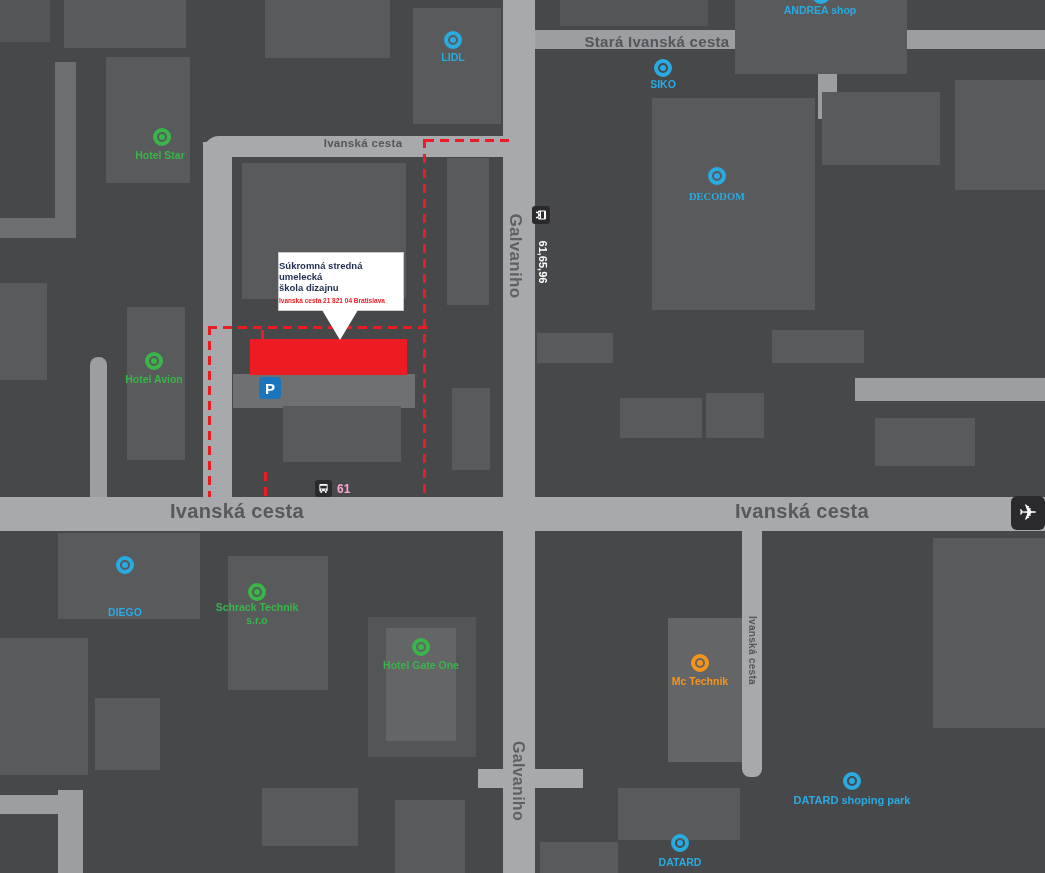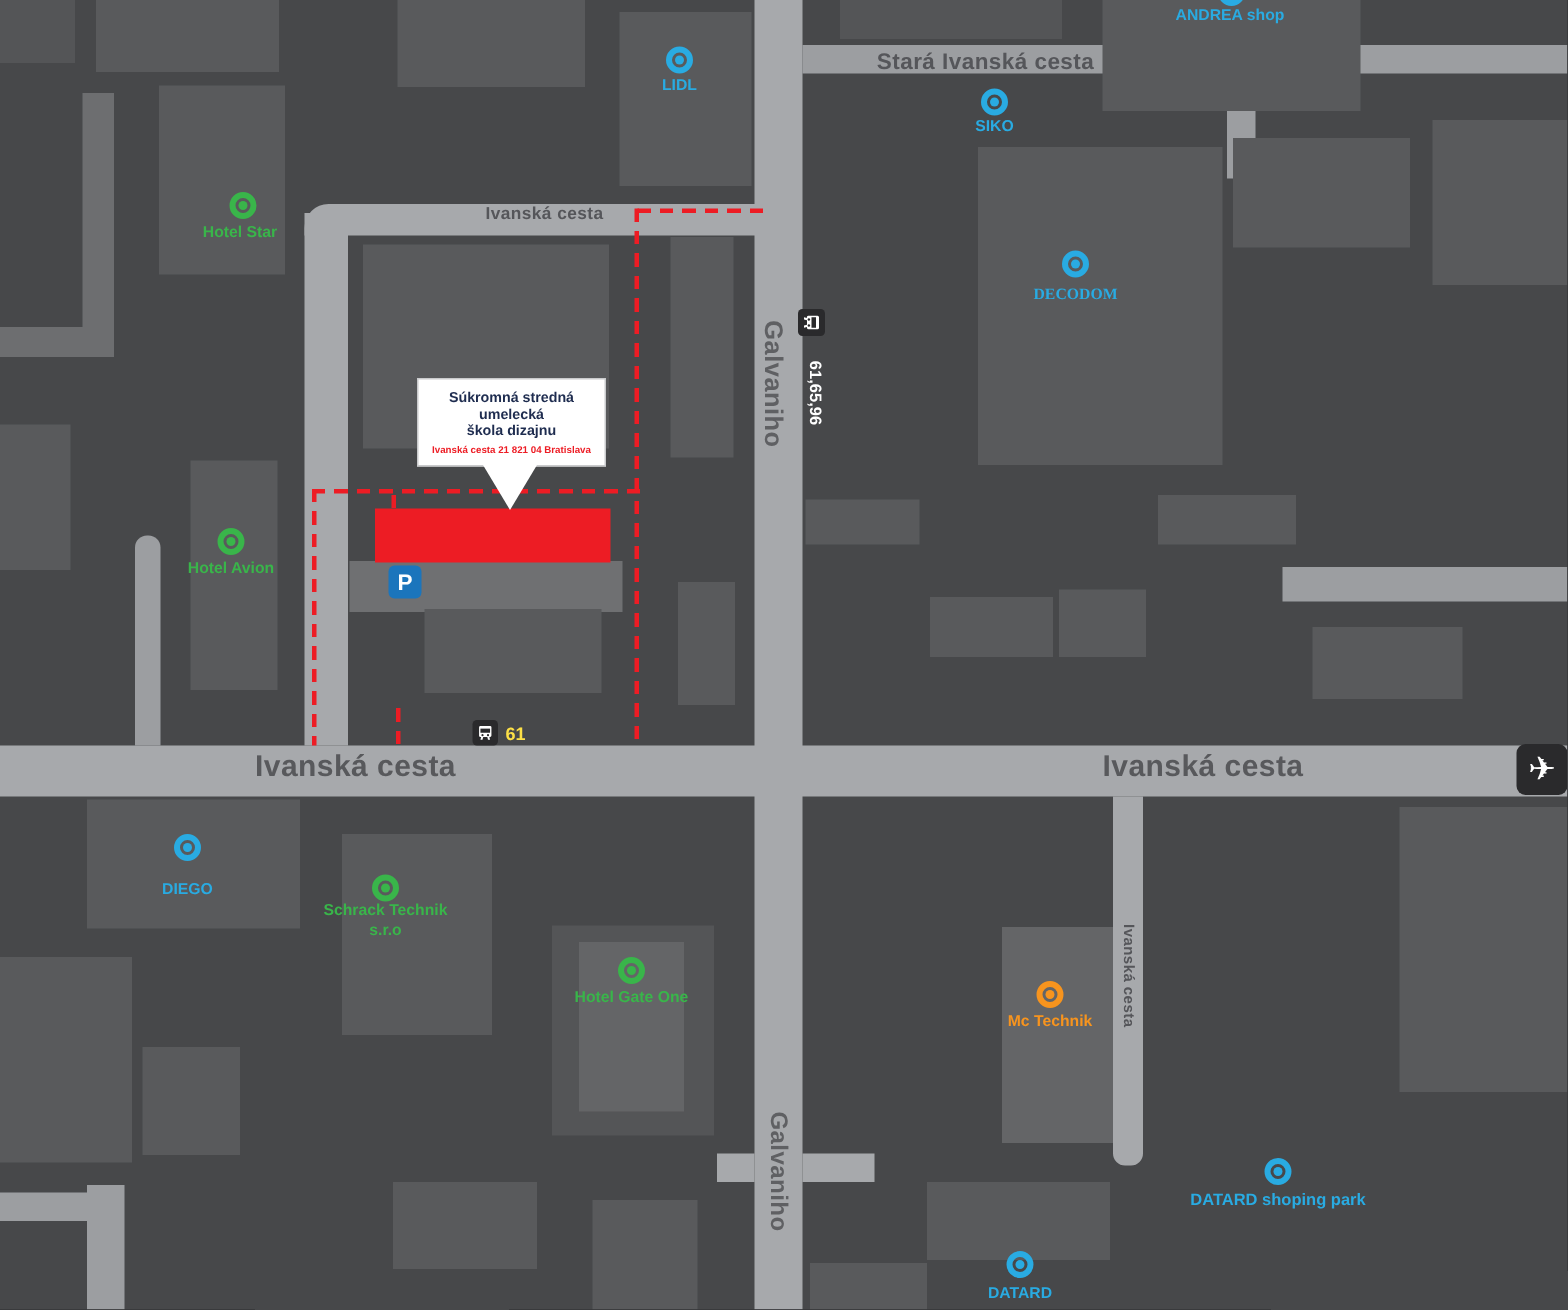--- a/index.html
+++ b/index.html
@@ -25,30 +25,30 @@
   .dash-h{position:absolute;height:3px;
       background:repeating-linear-gradient(90deg,var(--red) 0 9px,transparent 9px 15px);}
   .dash-v{position:absolute;width:3px;
       background:repeating-linear-gradient(180deg,var(--red) 0 9px,transparent 9px 15px);}
   #school-red{position:absolute;left:250px;top:339px;width:157px;height:36px;
       background:var(--red);}
   .badge{position:absolute;background:var(--badge_dark);border-radius:3px;
       display:flex;align-items:center;justify-content:center;}
   #callout{position:absolute;left:278px;top:252px;width:126px;height:59px;
       background:#fff;border:1px solid #c9cacc;box-sizing:border-box;
-      text-align:center;padding-top:7px;z-index:5;}
+      text-align:left;padding-top:7px;z-index:5;}
   #callout-tail{position:absolute;left:322px;top:310px;width:0;height:0;z-index:5;
       border-left:18px solid transparent;border-right:18px solid transparent;
       border-top:30px solid #fff;}
   #callout .t{font-size:9.5px;font-weight:bold;color:var(--callout_title);line-height:11px;}
   #callout .a{font-size:6.5px;font-weight:bold;color:var(--red);margin-top:4px;}
   #p-badge{position:absolute;left:259px;top:377px;width:22px;height:22px;
       background:var(--parking_blue);border-radius:4px;color:#fff;font-weight:bold;
       font-size:15px;display:flex;align-items:center;justify-content:center;}
-  .bus-num{position:absolute;color:#fde047;font-weight:bold;font-size:12px;}
+  .bus-num{position:absolute;color:#f9a8d4;font-weight:bold;font-size:12px;}
   #routes-vert{position:absolute;left:501px;top:254px;width:80px;height:16px;
       text-align:center;color:#fff;font-weight:bold;font-size:11px;transform:rotate(90deg);}
   #plane-badge{position:absolute;left:1011px;top:496px;width:34px;height:34px;
       background:var(--badge_dark);border-radius:6px;color:#fff;font-size:22px;
       display:flex;align-items:center;justify-content:center;}
 </style>
 </head>
 <body>
 
 <div id="map">
@@ -132,21 +132,21 @@
   <div class="poi-marker c-cyan" style="left:708px;top:167px;"></div>
   <div class="poi-label c-cyan" style="left:647px;top:190px;font-family:Liberation Serif, serif;">DECODOM</div>
 
   <div class="poi-marker c-green" style="left:153px;top:128px;"></div>
   <div class="poi-label c-green" style="left:90px;top:149px;">Hotel Star</div>
 
   <div class="poi-marker c-green" style="left:145px;top:352px;"></div>
   <div class="poi-label c-green" style="left:84px;top:373px;">Hotel Avion</div>
 
   <div class="poi-marker c-cyan" style="left:116px;top:556px;"></div>
-  <div class="poi-label c-cyan" style="left:55px;top:587px;">DIEGO</div>
+  <div class="poi-label c-cyan" style="left:55px;top:606px;">DIEGO</div>
 
   <div class="poi-marker c-green" style="left:248px;top:583px;"></div>
   <div class="poi-label c-green" style="left:187px;top:601px;">Schrack Technik</div>
   <div class="poi-label c-green" style="left:187px;top:614px;">s.r.o</div>
 
   <div class="poi-marker c-green" style="left:412px;top:638px;"></div>
   <div class="poi-label c-green" style="left:351px;top:659px;">Hotel Gate One</div>
 
   <div class="poi-marker c-orange" style="left:691px;top:654px;"></div>
   <div class="poi-label c-orange" style="left:630px;top:675px;">Mc Technik</div>

